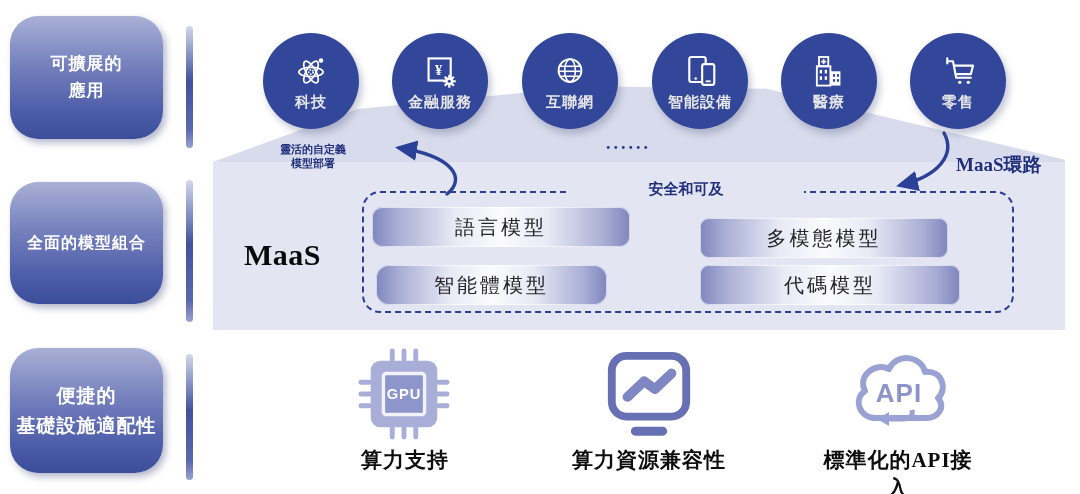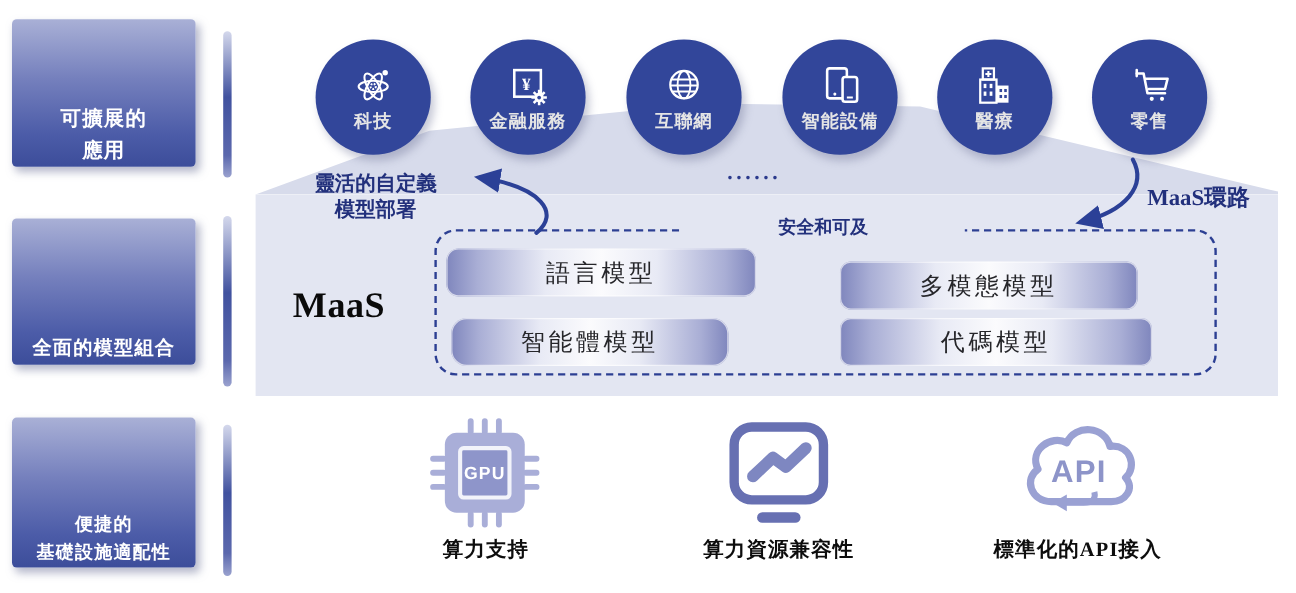--- a/index.html
+++ b/index.html
@@ -3,61 +3,61 @@
 <meta charset="utf-8">
 <style>
   html,body{margin:0;padding:0;background:#ffffff;}
   #canvas{
     position:relative;width:1080px;height:494px;background:#ffffff;overflow:hidden;
     font-family:"Liberation Serif","DejaVu Serif",serif;
   }
   .abs{position:absolute;}
   
   .feature-box{
-    left:10px;width:153px;border-radius:4px;
+    left:10px;width:153px;border-radius:28px;
     background:linear-gradient(180deg,#a9b0d6 0%,#7580bd 40%,#4c5ca8 78%,#3c4d9a 100%);
     box-shadow:3px 4px 7px rgba(120,126,160,.55);
-    display:flex;flex-direction:column;align-items:center;justify-content:flex-end;
+    display:flex;flex-direction:column;align-items:center;justify-content:center;
     color:#ffffff;font-weight:bold;text-align:center;letter-spacing:1px;
   }
   .feature-box span{display:block;line-height:1.55;}
   .feature-bar{
     left:186px;width:7px;border-radius:4px;
     background:linear-gradient(180deg,#d4d8ec 0%,#41529f 45%,#5b68ad 85%,#9aa2cf 100%);
   }
   
   .wedge{left:213px;top:84px;width:852px;height:78px;background:#d7dbeb;
     clip-path:polygon(0% 100%,17% 32%,44% 3%,65% 6%,100% 97%,100% 100%);}
   .band{left:213px;top:162px;width:852px;height:168px;background:#e3e6f2;}
   
   .circle{
     top:33px;width:96px;height:96px;border-radius:50%;background:#32469a;
     box-shadow:3px 5px 7px rgba(110,116,150,.40);
     display:flex;flex-direction:column;align-items:center;justify-content:center;gap:3px;
   }
   .circle .clabel{color:#e5e5e5;font-weight:bold;font-size:15px;letter-spacing:1px;line-height:1;}
   
   .note{color:#22307c;font-weight:bold;}
-  .left-note{left:246px;top:142px;width:134px;text-align:center;font-size:17px;line-height:1.3;}
+  .left-note{left:246px;top:142px;width:134px;text-align:center;font-size:11px;line-height:1.3;}
   .ellipsis{left:606px;top:133px;font-size:18px;letter-spacing:3px;color:#2b3a8c;font-weight:bold;}
   .right-note{left:956px;top:152px;font-size:19px;}
   .center-note{left:610px;top:180px;width:152px;text-align:center;font-size:15px;z-index:6;}
   
   .dashed-rect{left:362px;top:191px;width:648px;height:118px;border:2.5px dashed #2c3f93;border-radius:18px;z-index:4;}
   .dash-gap-cover{left:566px;top:188px;width:238px;height:9px;background:#e3e6f2;z-index:5;}
   .maas-title{left:244px;top:238px;font-size:30px;font-weight:bold;color:#0a0a0a;letter-spacing:.5px;z-index:6;}
   .pill{
     height:40px;border-radius:9px;z-index:6;
     background:linear-gradient(90deg,#7f86bd 0%,#a9aed5 10%,#e8eaf5 32%,#fbfbfd 50%,#e8eaf5 68%,#a9aed5 90%,#7f86bd 100%);
     box-shadow:inset 0 0 0 1px rgba(255,255,255,.65);
     display:flex;align-items:center;justify-content:center;
     font-size:20px;color:#26262a;letter-spacing:3px;
   }
   
-  .infra-label{top:446px;text-align:center;font-weight:bold;font-size:17px;color:#0d0d0d;letter-spacing:1px;}
+  .infra-label{top:446px;text-align:center;font-weight:bold;font-size:21px;color:#0d0d0d;letter-spacing:1px;}
   .overlay{left:0;top:0;width:1080px;height:494px;pointer-events:none;z-index:7;}
 </style>
 </head>
 <body>
 
 <div id="canvas">
 
   <div class="abs wedge"></div>
   <div class="abs band"></div>
 
@@ -66,21 +66,21 @@
     <span>應用</span>
   </div>
   <div class="abs feature-bar" style="top:26px;height:122px;"></div>
 
   <div class="abs feature-box" style="top:182px;height:122px;font-size:16px;">
     <span>全面的模型組合</span>
     <span></span>
   </div>
   <div class="abs feature-bar" style="top:180px;height:142px;"></div>
 
-  <div class="abs feature-box" style="top:348px;height:125px;font-size:15px;">
+  <div class="abs feature-box" style="top:348px;height:125px;font-size:19px;">
     <span>便捷的</span>
     <span>基礎設施適配性</span>
   </div>
   <div class="abs feature-bar" style="top:354px;height:126px;"></div>
 
   <div class="abs circle" style="left:263px;">
     <svg width="40" height="40" viewBox="0 0 56 56">
       <g stroke="#ffffff" stroke-width="2.4" fill="none">
         <ellipse cx="28" cy="28" rx="17" ry="6.5"></ellipse>
         <ellipse cx="28" cy="28" rx="17" ry="6.5" transform="rotate(60 28 28)"></ellipse>

